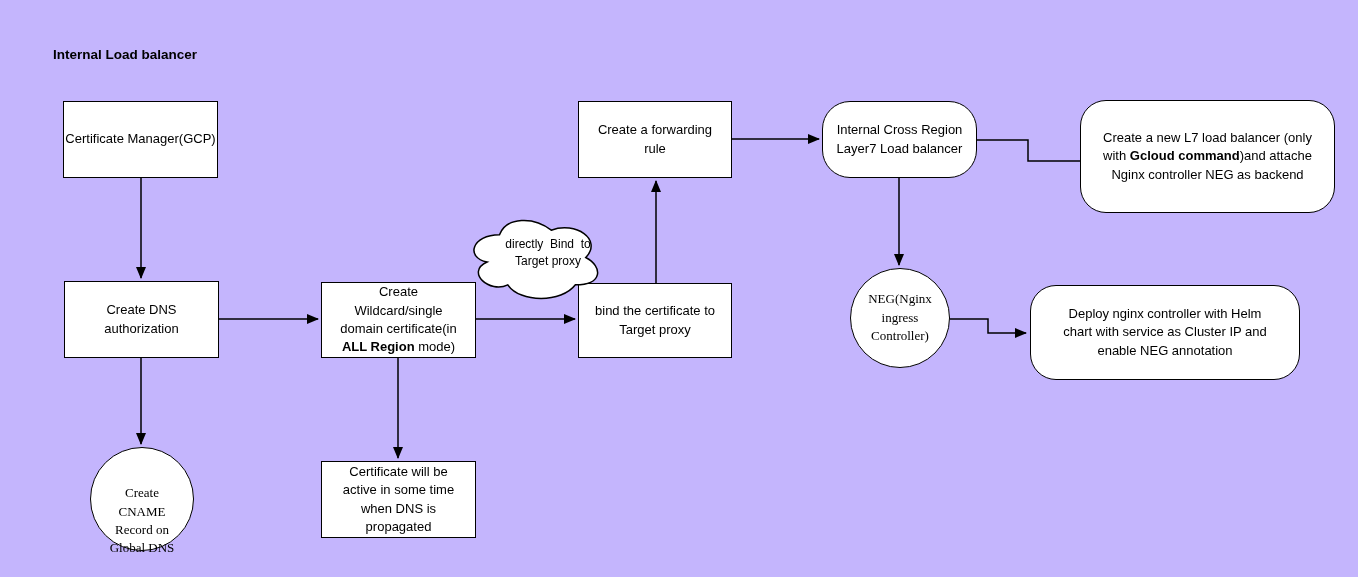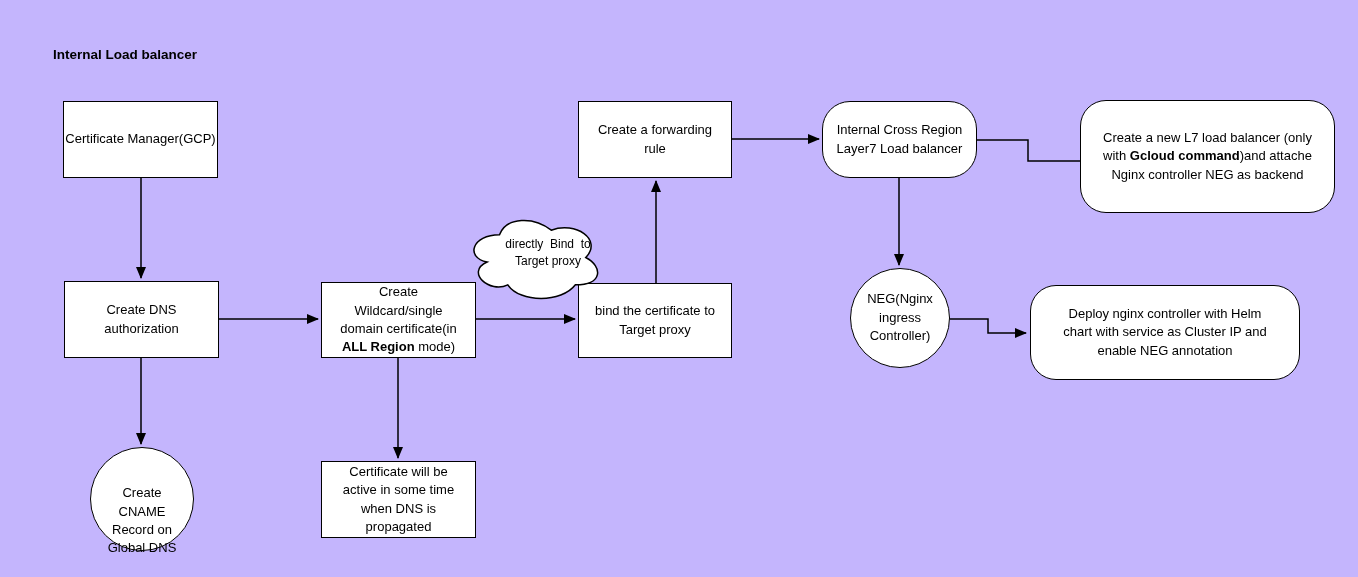--- a/index.html
+++ b/index.html
@@ -40,21 +40,21 @@
     border: 1.5px solid #000000;
     background: #ffffff;
     font-size: 13px;
     line-height: 1.42;
     z-index: 2;
   }
   .node .txt { display: block; }
   .rect { border-radius: 0; }
   .rounded { border-radius: 28px; }
   .rounded-lg { border-radius: 26px; }
-  .circle { border-radius: 50%; }
+  .circle { border-radius: 50%; font-family: Liberation Serif, serif; }
 
   
   .n-cert-manager   { left: 63px;  top: 101px; width: 155px; height: 77px; }
   .n-dns-auth       { left: 64px;  top: 281px; width: 155px; height: 77px; padding: 0 12px; }
   .n-cname          { left: 90px;  top: 447px; width: 104px; height: 104px; }
   .n-cname .txt     { width: 84px; margin-top: 44px; }
   .n-wildcard       { left: 321px; top: 282px; width: 155px; height: 76px; padding: 0 12px; }
   .n-cert-active    { left: 321px; top: 461px; width: 155px; height: 77px; padding: 0 12px; }
   .n-bind-cert      { left: 578px; top: 283px; width: 154px; height: 75px; padding: 0 12px; justify-content: flex-end; }
   .n-forwarding     { left: 578px; top: 101px; width: 154px; height: 77px; padding: 12px 12px; }

